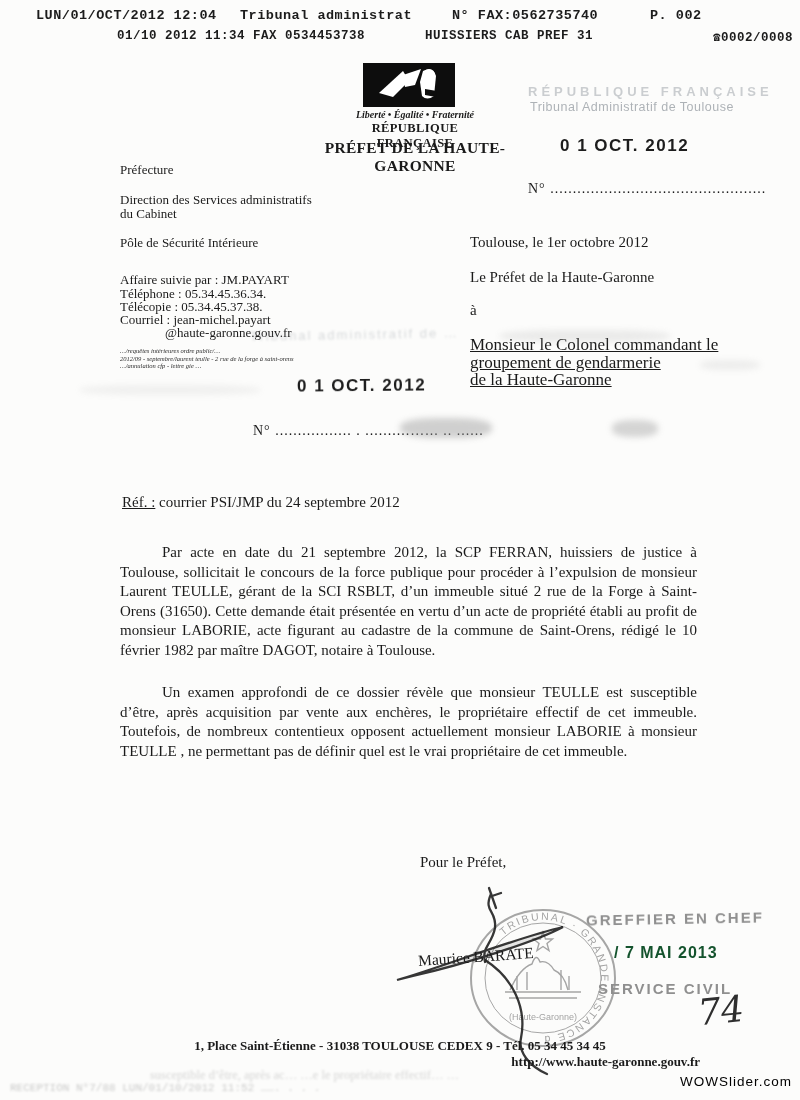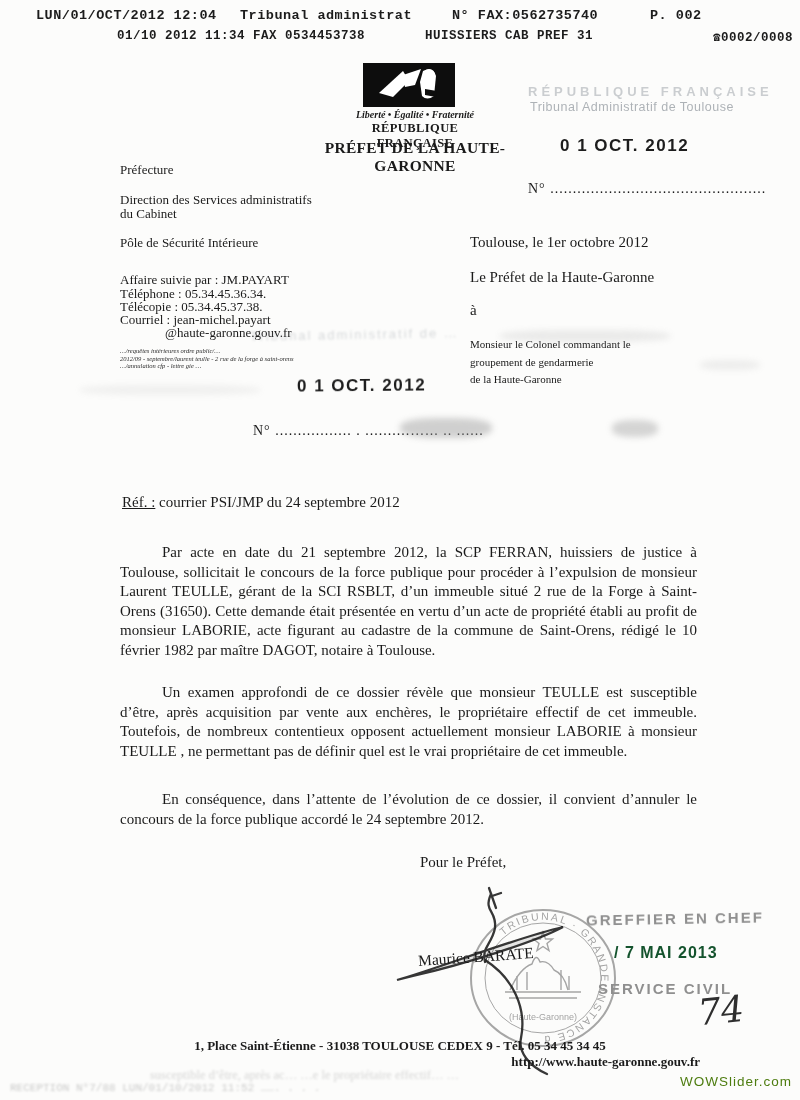--- a/index.html
+++ b/index.html
@@ -82,33 +82,32 @@
   <div class="abs datestamp" style="left:297px;top:376px;transform:rotate(-0.5deg);">0 1 OCT. 2012</div>
 
   <div class="abs dotline" style="left:253px;top:423px;">N° ................. . ..........…... ..  ......</div>
   <div class="abs smudge" style="left:400px;top:418px;width:92px;height:20px;opacity:.45;"></div>
   <div class="abs smudge" style="left:612px;top:420px;width:46px;height:17px;opacity:.4;"></div>
 
   <div class="abs dotline" style="left:528px;top:181px;">N° ................................................</div>
   <div class="abs" style="left:470px;top:234px;font-size:15px;">Toulouse, le 1er octobre 2012</div>
   <div class="abs" style="left:470px;top:269px;font-size:15px;">Le Préfet de la Haute-Garonne</div>
   <div class="abs" style="left:470px;top:302px;font-size:15px;">à</div>
-  <div class="abs" style="left:470px;top:336px;font-size:11px;line-height:17.5px;">
+  <div class="abs" style="left:470px;top:336px;font-size:17px;line-height:17.5px;text-decoration:underline;">
     <div>Monsieur le Colonel commandant le</div>
     <div>groupement de gendarmerie</div>
     <div>de la Haute-Garonne</div>
   </div>
 
   <div class="abs" style="left:122px;top:494px;font-size:15px;">
     <span class="ul">Réf. :</span><span> courrier PSI/JMP du 24 septembre 2012</span>
   </div>
 
   <p class="abs body-par" style="left:120px;top:543px;">Par acte en date du 21 septembre 2012, la SCP FERRAN, huissiers de justice à Toulouse, sollicitait le concours de la force publique pour procéder à l’expulsion de monsieur Laurent TEULLE, gérant de la SCI RSBLT, d’un immeuble situé 2 rue de la Forge à Saint-Orens (31650). Cette demande était présentée en vertu d’un acte de propriété établi au profit de monsieur LABORIE, acte figurant au cadastre de la commune de Saint-Orens, rédigé le 10 février 1982 par maître DAGOT, notaire à Toulouse.</p>
   <p class="abs body-par" style="left:120px;top:683px;">Un examen approfondi de ce dossier révèle que monsieur TEULLE est susceptible d’être, après acquisition par vente aux enchères, le propriétaire effectif de cet immeuble. Toutefois, de nombreux contentieux opposent actuellement monsieur LABORIE à monsieur TEULLE , ne permettant pas de définir quel est le vrai propriétaire de cet immeuble.</p>
-  <p class="abs body-par" style="left:120px;top:790px;">En conséquence, dans l’attente de l’évolution de ce dossier, il convient d’annuler le concours de la force publique accordé le 24 septembre 2012.</p>
 
   <div class="abs" style="left:420px;top:853px;font-size:15px;line-height:18.5px;">
     <div>Pour le Préfet,</div>
   </div>
 
   <div class="abs" style="left:455px;top:902px;opacity:.78;">
     <svg width="176" height="152" viewBox="0 0 176 152">
       <defs>
         <path id="sealArc" d="M 88 134 A 58 58 0 1 1 88.1 134" fill="none"></path>
       </defs>
@@ -144,19 +143,19 @@
   <div class="abs graystamp" style="left:598px;top:980px;font-size:15px;">SERVICE CIVIL</div>
 
   <div class="abs" style="left:698px;top:990px;font-size:36px;font-style:italic;color:#2e2e2e;transform:rotate(-6deg);font-family:'DejaVu Serif',serif;">74</div>
 
   <div class="abs" style="left:100px;top:1038px;width:600px;text-align:center;font-size:13px;font-weight:bold;">1, Place Saint-Étienne - 31038 TOULOUSE CEDEX 9 - Tél. 05 34 45 34 45</div>
   <div class="abs" style="left:100px;top:1054px;width:600px;text-align:right;font-size:13px;font-weight:bold;">http://www.haute-garonne.gouv.fr</div>
 
   <div class="abs bleed" style="left:150px;top:1068px;width:600px;">susceptible d’être, après ac…            …e le propriétaire effectif…  …</div>
   <div class="abs bleed mono" style="left:10px;top:1082px;width:640px;font-size:11px;opacity:.35;">RECEPTION        N°7/88       LUN/01/10/2012 11:52        …….      . . .</div>
 
-  <div class="abs sans" style="right:8px;top:1074px;font-size:13.5px;color:#4d7c0f;letter-spacing:1px;">WOWSlider.com</div>
+  <div class="abs sans" style="right:8px;top:1074px;font-size:13.5px;color:#000000;letter-spacing:1px;">WOWSlider.com</div>
 
   <div class="abs smudge" style="left:500px;top:330px;width:170px;height:12px;opacity:.18;"></div>
   <div class="abs smudge" style="left:700px;top:360px;width:60px;height:10px;opacity:.15;"></div>
   <div class="abs smudge" style="left:80px;top:385px;width:180px;height:10px;opacity:.12;"></div>
 
 </div>
 
 </body></html>

